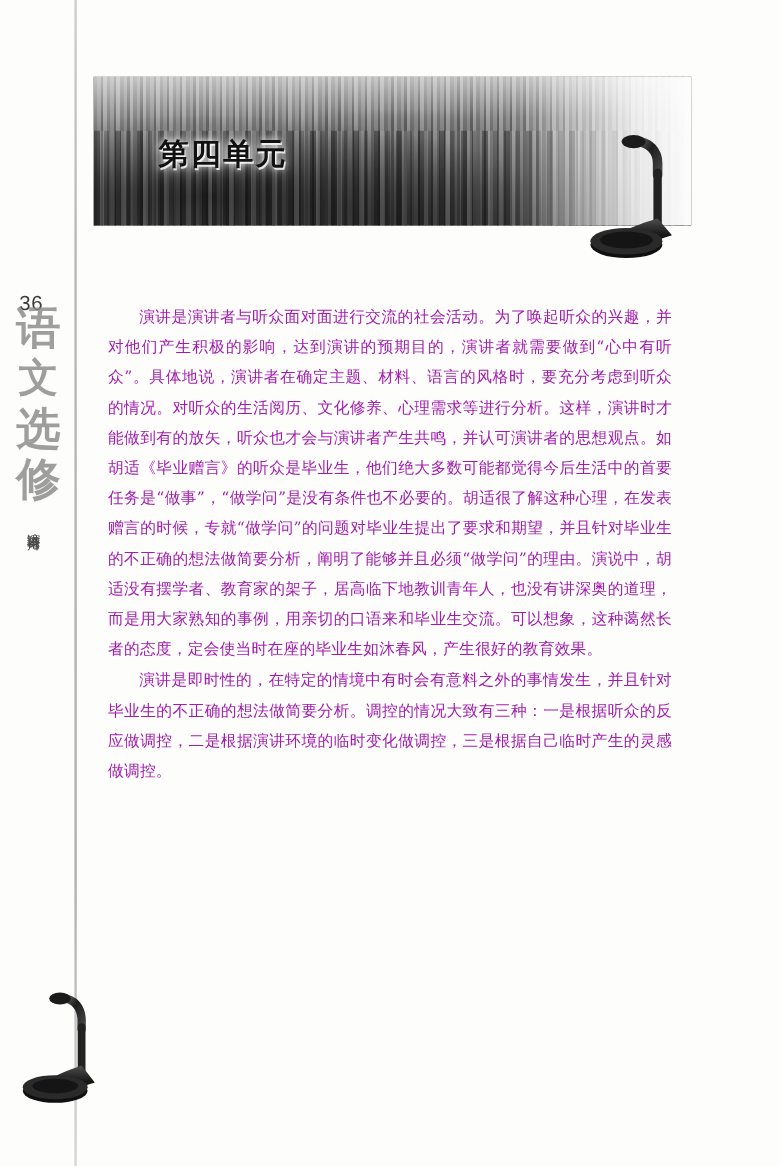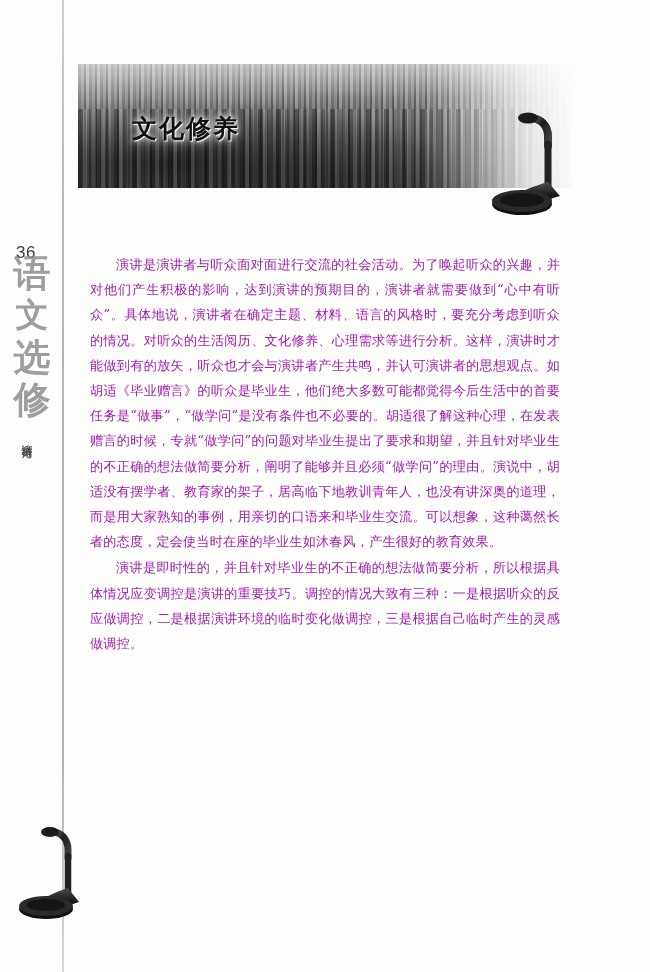--- a/index.html
+++ b/index.html
@@ -175,21 +175,21 @@
     <span class="big-char">选</span>
     <span class="big-char">修</span>
   </div>
 
   <div class="vertical-sub">演讲与辩论</div>
 
   <div class="header-band">
     <div class="band-fade-right"></div>
   </div>
 
-  <div class="unit-title">文化修养</div>
+  <div class="unit-title">第四单元</div>
 
   <div class="mic" style="left:478px; top:112px;">
     <svg width="86" height="118" viewBox="0 0 86 118">
       <defs>
         <linearGradient id="micBody" x1="0" y1="0" x2="1" y2="1">
           <stop offset="0%" stop-color="#6a6a6a"></stop>
           <stop offset="45%" stop-color="#1d1d1d"></stop>
           <stop offset="100%" stop-color="#444444"></stop>
         </linearGradient>
         <linearGradient id="micBase" x1="0" y1="0" x2="0" y2="1">
@@ -227,16 +227,16 @@
       <path d="M60 30 L60 66" stroke="#222" stroke-width="6.5" fill="none" stroke-linecap="round"></path>
       <path d="M60 62 C48 66 34 72 25 79 L50 85 C57 81 64 78 71 76 Z" fill="url(#micBase2)"></path>
       <ellipse cx="38" cy="83" rx="27" ry="10" fill="#101010"></ellipse>
       <ellipse cx="38" cy="80" rx="27" ry="10" fill="#2a2a2a"></ellipse>
       <ellipse cx="38" cy="79" rx="19" ry="6" fill="#151515"></ellipse>
     </svg>
   </div>
 
   <div class="body-text">
     <p>演讲是演讲者与听众面对面进行交流的社会活动。为了唤起听众的兴趣，并对他们产生积极的影响，达到演讲的预期目的，演讲者就需要做到“心中有听众”。具体地说，演讲者在确定主题、材料、语言的风格时，要充分考虑到听众的情况。对听众的生活阅历、文化修养、心理需求等进行分析。这样，演讲时才能做到有的放矢，听众也才会与演讲者产生共鸣，并认可演讲者的思想观点。如胡适《毕业赠言》的听众是毕业生，他们绝大多数可能都觉得今后生活中的首要任务是“做事”，“做学问”是没有条件也不必要的。胡适很了解这种心理，在发表赠言的时候，专就“做学问”的问题对毕业生提出了要求和期望，并且针对毕业生的不正确的想法做简要分析，阐明了能够并且必须“做学问”的理由。演说中，胡适没有摆学者、教育家的架子，居高临下地教训青年人，也没有讲深奥的道理，而是用大家熟知的事例，用亲切的口语来和毕业生交流。可以想象，这种蔼然长者的态度，定会使当时在座的毕业生如沐春风，产生很好的教育效果。</p>
-    <p>演讲是即时性的，并且针对毕业生的不正确的想法做简要分析，所以根据具体情况应变调控是演讲的重要技巧。调控的情况大致有三种：一是根据听众的反应做调控，二是根据演讲环境的临时变化做调控，三是根据自己临时产生的灵感做调控。</p>
+    <p>演讲是即时性的，在特定的情境中有时会有意料之外的事情发生，并且针对毕业生的不正确的想法做简要分析。调控的情况大致有三种：一是根据听众的反应做调控，二是根据演讲环境的临时变化做调控，三是根据自己临时产生的灵感做调控。</p>
   </div>
 
 </div>
 
 </body></html>

